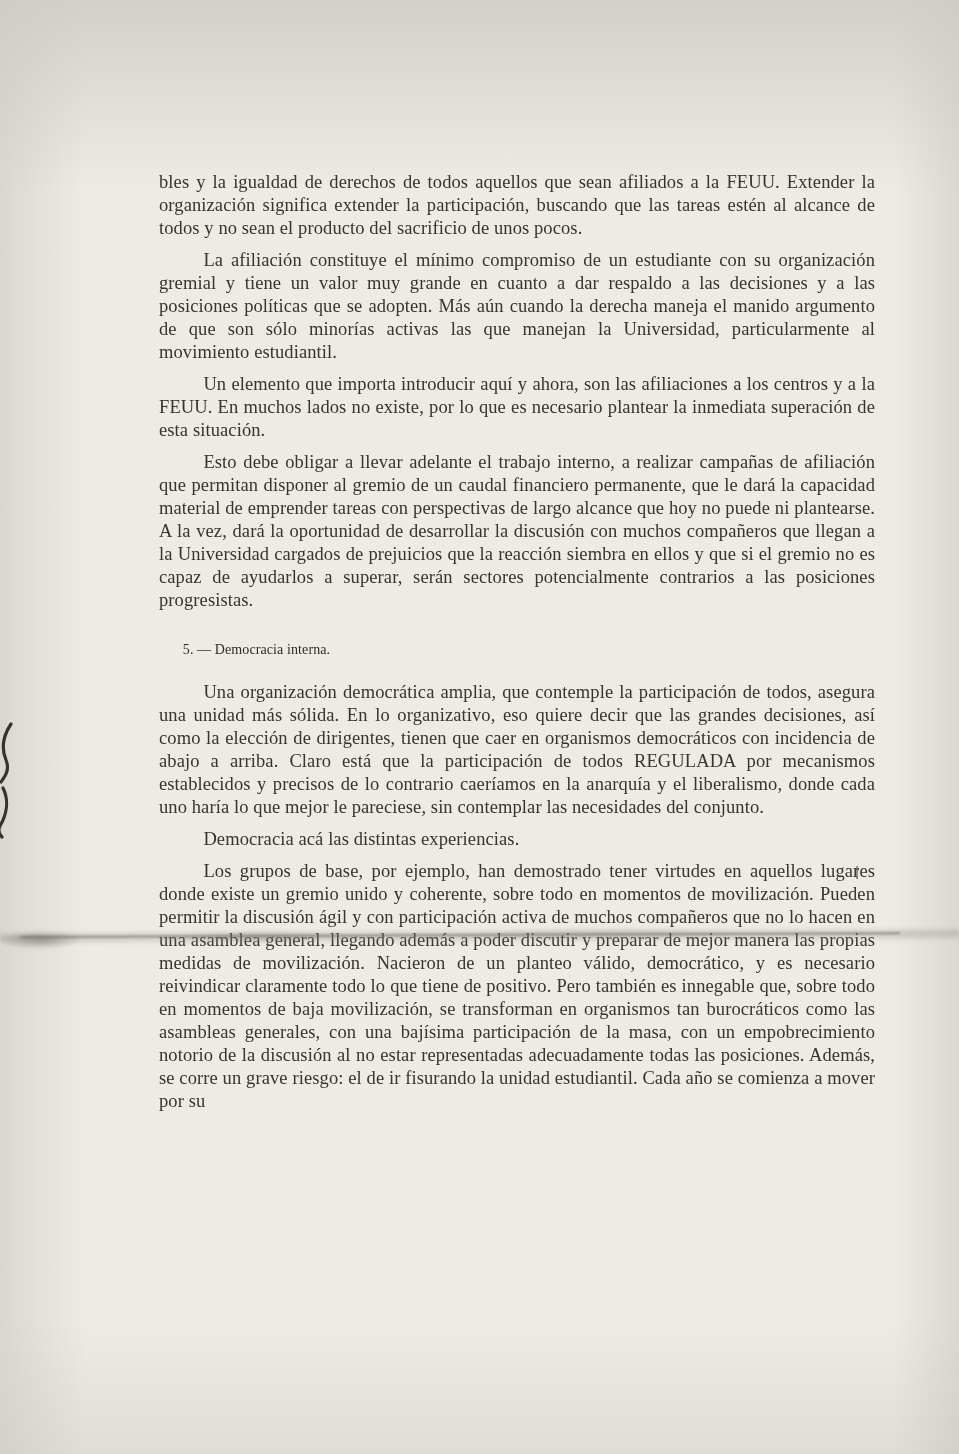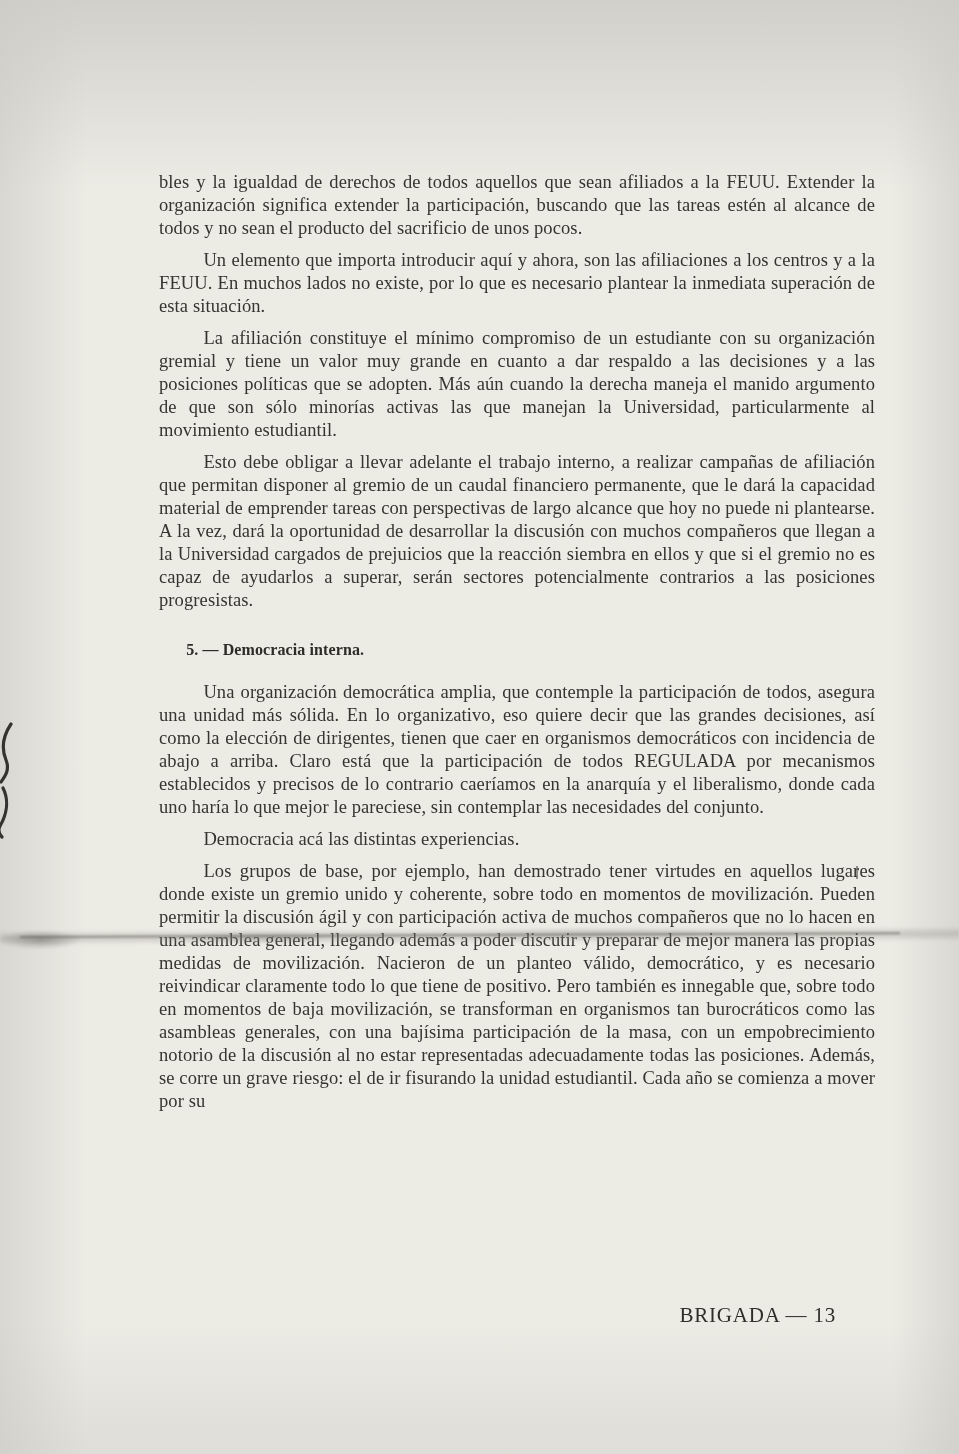--- a/index.html
+++ b/index.html
@@ -36,22 +36,22 @@
   .text-block p {
     margin: 0 0 9px 0;
     text-indent: 2.4em;
   }
   .text-block p.no-indent {
     text-indent: 0;
   }
   .section-heading {
     margin: 26px 0 20px 0;
     text-indent: 1.7em;
-    font-weight: bold;
-    font-size: 16px;
+    font-weight: normal;
+    font-size: 14px;
     line-height: 23px;
     color: #2e2c27;
   }
   .lead-bold {
     font-weight: normal;
   }
   .page-footer {
     position: absolute;
     left: 120px;
     top: 1303px;
@@ -104,32 +104,31 @@
     background: rgba(70,68,64,0.55);
   }
 </style>
 </head>
 <body>
 
 <div class="scan-page">
 
   <div class="text-block">
     <p class="no-indent">bles y la igualdad de derechos de todos aquellos que sean afiliados a la FEUU. Extender la organización significa extender la participación, buscando que las tareas estén al alcance de todos y no sean el producto del sacrificio de unos pocos.</p>
+    <p>La afiliación constituye el mínimo compromiso de un estudiante con su organización gremial y tiene un valor muy grande en cuanto a dar respaldo a las decisiones y a las posiciones políticas que se adopten. Más aún cuando la derecha maneja el manido argumento de que son sólo minorías activas las que manejan la Universidad, particularmente al movimiento estudiantil.</p>
     <p>Un elemento que importa introducir aquí y ahora, son las afiliaciones a los centros y a la FEUU. En muchos lados no existe, por lo que es necesario plantear la inmediata superación de esta situación.</p>
-    <p>La afiliación constituye el mínimo compromiso de un estudiante con su organización gremial y tiene un valor muy grande en cuanto a dar respaldo a las decisiones y a las posiciones políticas que se adopten. Más aún cuando la derecha maneja el manido argumento de que son sólo minorías activas las que manejan la Universidad, particularmente al movimiento estudiantil.</p>
     <p>Esto debe obligar a llevar adelante el trabajo interno, a realizar campañas de afiliación que permitan disponer al gremio de un caudal financiero permanente, que le dará la capacidad material de emprender tareas con perspectivas de largo alcance que hoy no puede ni plantearse. A la vez, dará la oportunidad de desarrollar la discusión con muchos compañeros que llegan a la Universidad cargados de prejuicios que la reacción siembra en ellos y que si el gremio no es capaz de ayudarlos a superar, serán sectores potencialmente contrarios a las posiciones progresistas.</p>
 
     <h2 class="section-heading">5. — Democracia interna.</h2>
 
     <p>Una organización democrática amplia, que contemple la participación de todos, asegura una unidad más sólida. En lo organizativo, eso quiere decir que las grandes decisiones, así como la elección de dirigentes, tienen que caer en organismos democráticos con incidencia de abajo a arriba. Claro está que la participación de todos REGULADA por mecanismos establecidos y precisos de lo contrario caeríamos en la anarquía y el liberalismo, donde cada uno haría lo que mejor le pareciese, sin contemplar las necesidades del conjunto.</p>
     <p>Democracia acá las distintas experiencias.</p>
     <p><span class="lead-bold">Los grupos de base</span><span>, por ejemplo, han demostrado tener virtudes en aquellos lugares donde existe un gremio unido y coherente, sobre todo en momentos de movilización. Pueden permitir la discusión ágil y con participación activa de muchos compañeros que no lo hacen en una asamblea general, llegando además a poder discutir y preparar de mejor manera las propias medidas de movilización. Nacieron de un planteo válido, democrático, y es necesario reivindicar claramente todo lo que tiene de positivo. Pero también es innegable que, sobre todo en momentos de baja movilización, se transforman en organismos tan burocráticos como las asambleas generales, con una bajísima participación de la masa, con un empobrecimiento notorio de la discusión al no estar representadas adecuadamente todas las posiciones. Además, se corre un grave riesgo: el de ir fisurando la unidad estudiantil. Cada año se comienza a mover por su</span></p>
   </div>
 
-  <div class="page-footer">BRIGADA — 13</div>
 
   <div class="smudge-band"></div>
   <div class="edge-tick"></div>
   <svg class="margin-mark" viewBox="0 0 22 118" xmlns="http://www.w3.org/2000/svg">
     <path d="M14,2 C6,14 4,26 9,38 C13,48 8,54 4,60" fill="none" stroke="#1f1d1a" stroke-width="3.2" stroke-linecap="round"></path>
     <path d="M6,66 C12,78 10,92 3,104 C1,108 2,112 5,115" fill="none" stroke="#1f1d1a" stroke-width="3.2" stroke-linecap="round"></path>
   </svg>
 
 </div>
 

